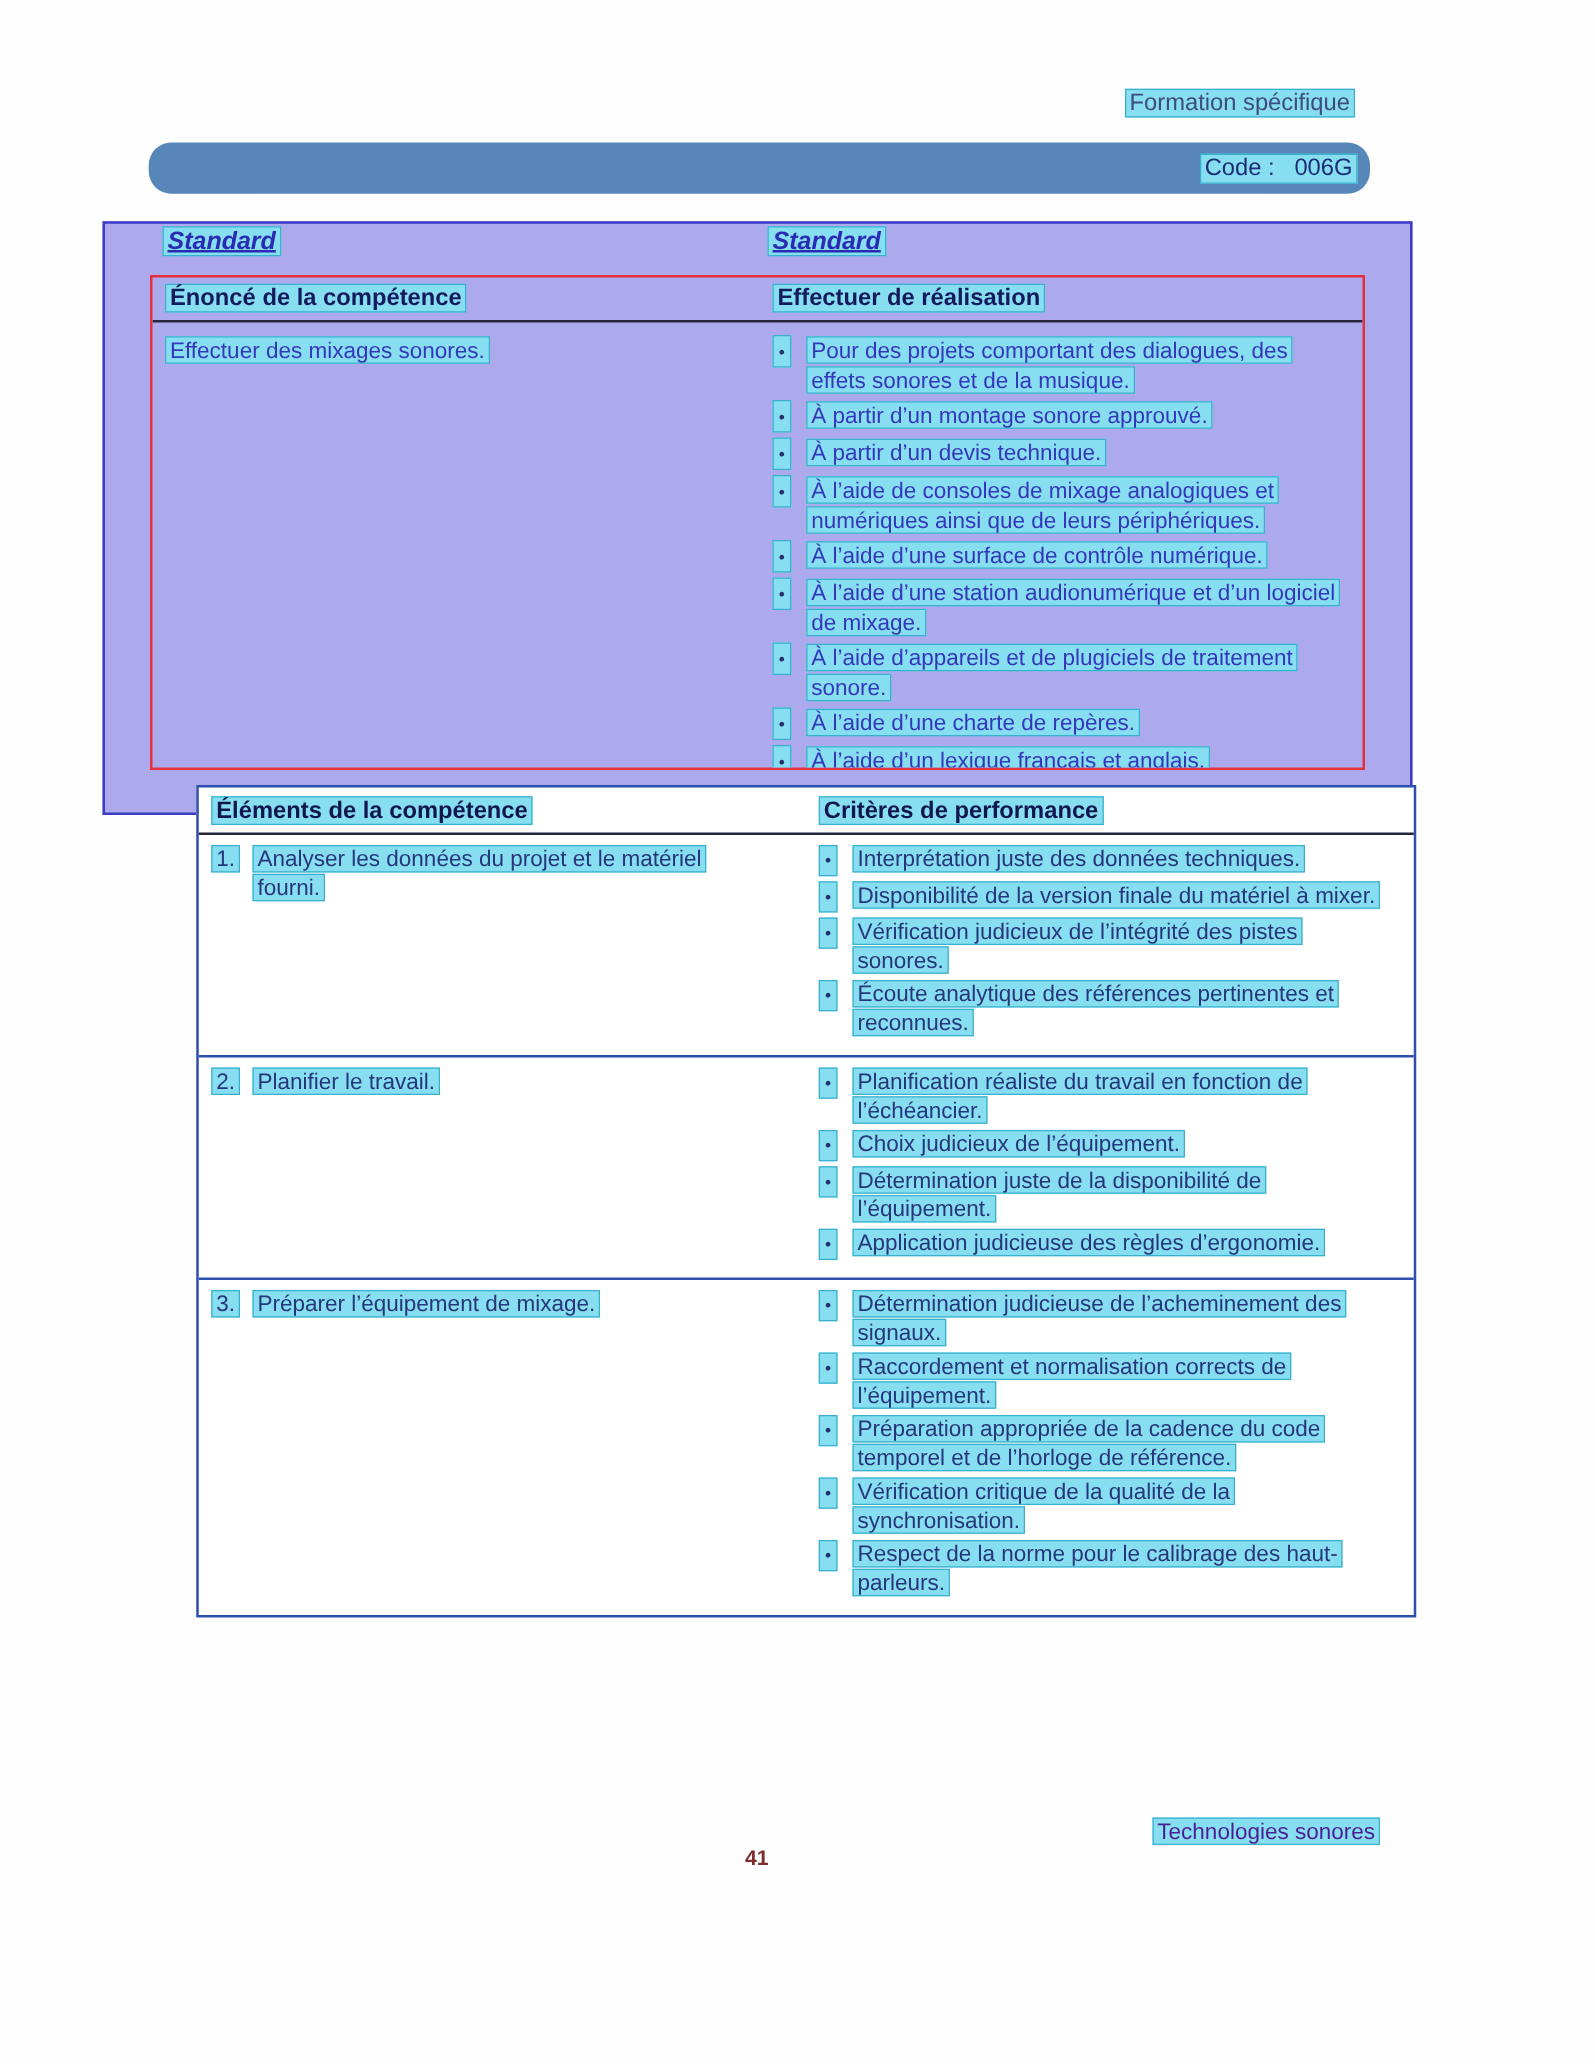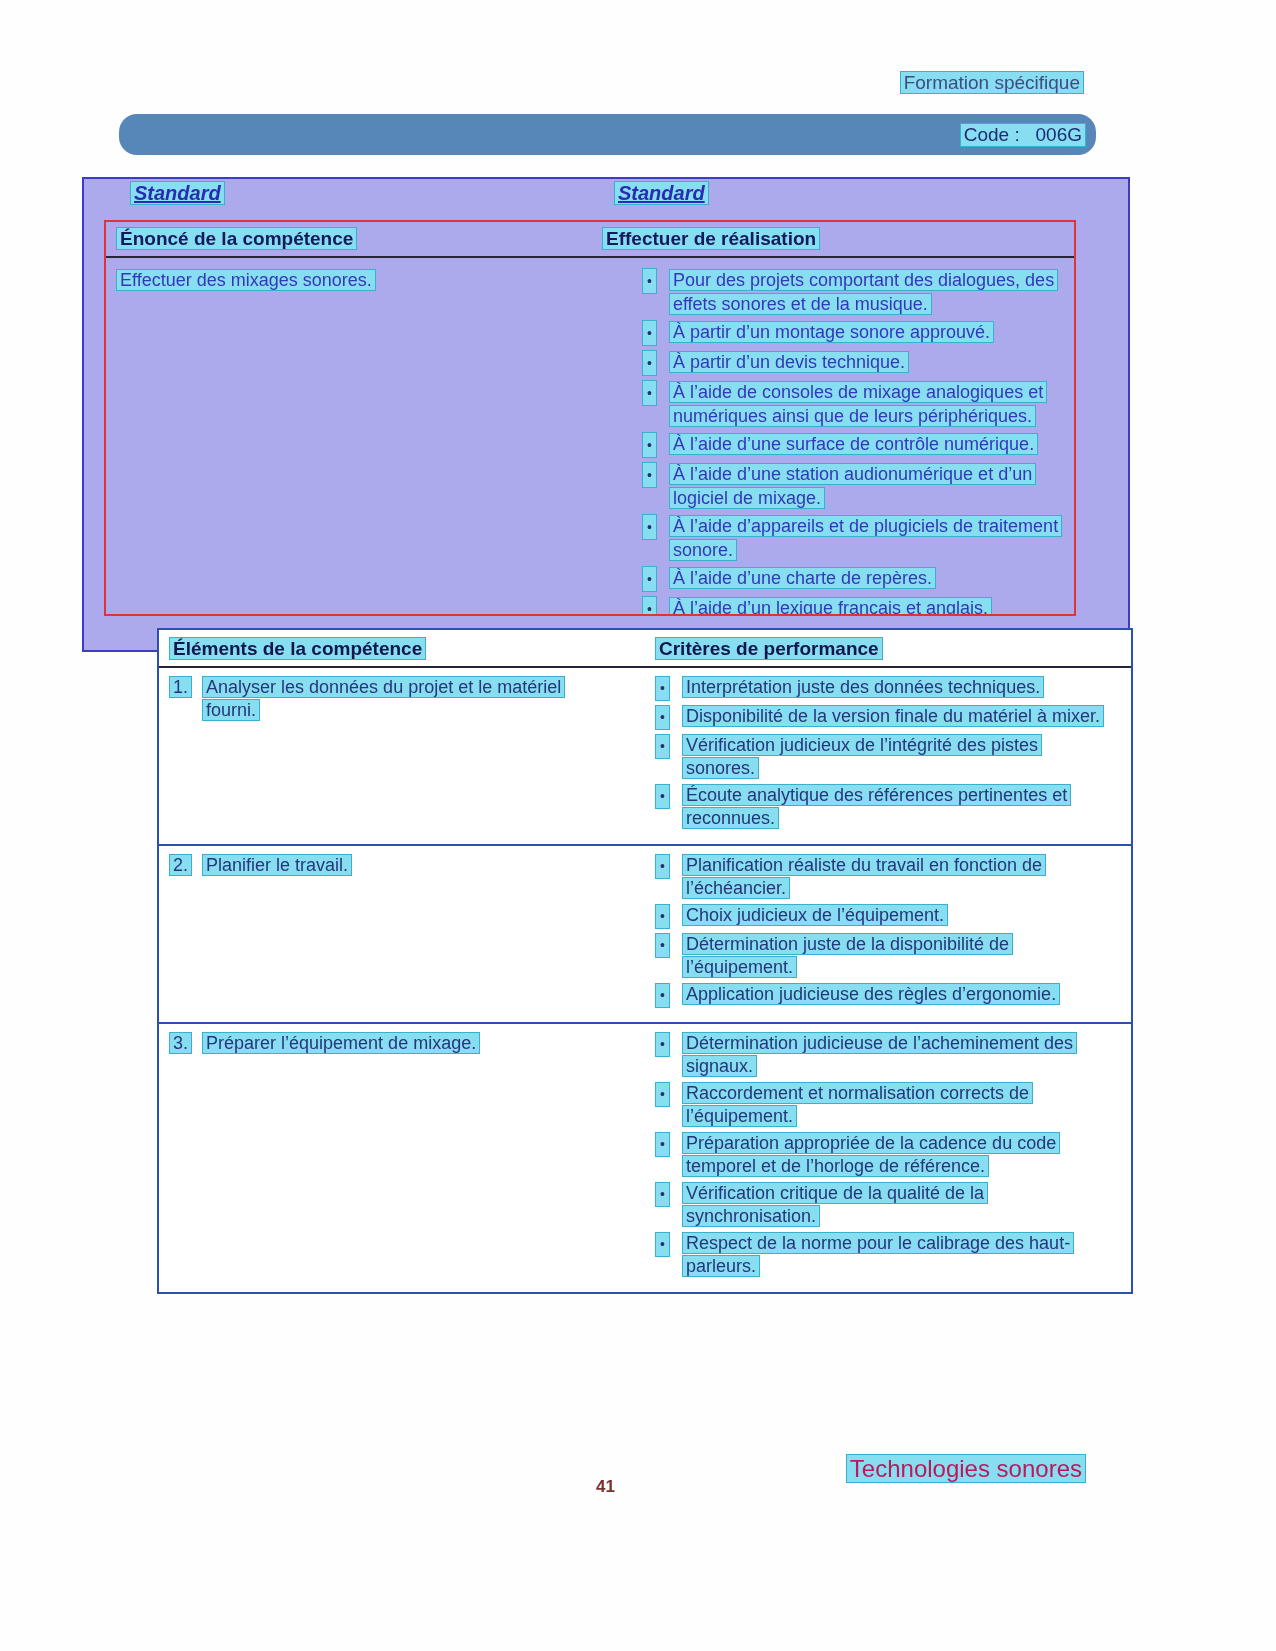--- a/index.html
+++ b/index.html
@@ -34,28 +34,28 @@
     background:#aca9ec; border:2px solid #3d3cc8;
   }
   .obj-label, .std-label {
     position:absolute; top:3px; font-size:20px; font-weight:bold; font-style:italic;
     color:#2a2ab2; text-decoration:underline;
   }
   .obj-label { left:46px; }
   .std-label { left:530px; }
 
   .red-table {
-    position:absolute; left:20px; top:41px; width:972px; height:396px;
+    position:absolute; left:36px; top:41px; width:972px; height:396px;
     border:2px solid #e4303a; overflow:hidden;
   }
   .rt-header { display:flex; align-items:center; height:36px; border-bottom:2px solid #26263a; }
   .col-left  { width:496px; padding-left:10px; flex-shrink:0; }
   .col-right { flex:1; padding-right:12px; }
   .hdr1 { font-size:19px; font-weight:bold; color:#141a5e; }
-  .rt-body { display:flex; padding-top:10px;gap:40px; }
+  .rt-body { display:flex; padding-top:10px; }
   .statement { font-size:18px; line-height:24px; color:#3636bc; }
 
   .bullet { display:flex; align-items:flex-start; margin-bottom:4px; }
   .marker { flex-shrink:0; font-size:14px; line-height:24px; margin-right:12px; color:#27306e; padding:0 4px; }
   .btext  { flex:1; max-width:424px; font-size:18px; line-height:24px; color:#3636bc; }
 
   .elements-table {
     position:absolute; left:118px; top:628px; width:976px;
     background:#ffffff; border:2px solid #2d4fae; min-height:660px;margin-left:39px;
   }
@@ -64,21 +64,21 @@
   .et-row { display:flex; padding:8px 0 10px; border-bottom:2px solid #2d4fae; }
   .et-row:last-child { border-bottom:none; }
   .et-left { width:496px; padding-left:10px; flex-shrink:0; display:flex; align-items:flex-start; }
   .et-num  { flex-shrink:0; margin-right:10px; font-size:18px; line-height:23px; color:#27367b; }
   .et-text { max-width:398px; font-size:18px; line-height:23px; color:#27367b; }
   .et-right { flex:1; padding-right:12px; }
   .et-right .bullet { margin-bottom:4px; }
   .et-right .marker { line-height:23px; }
   .et-right .btext  { font-size:18px; line-height:23px; color:#27367b; max-width:426px; }
 
-  .footer-label { position:absolute; top:1455px; right:190px; font-size:24px; color:#be185d; }
+  .footer-label { position:absolute; top:1455px; right:172px; font-size:18px; color:#4c1d95; }
   .page-number  { position:absolute; top:1477px; left:596px; font-size:17px; font-weight:bold; color:#7e2e2e; }
 </style>
 </head>
 <body>
 
 <div class="page">
 
   <div class="formation">
     <span class="hl">Formation spécifique</span>
   </div>

